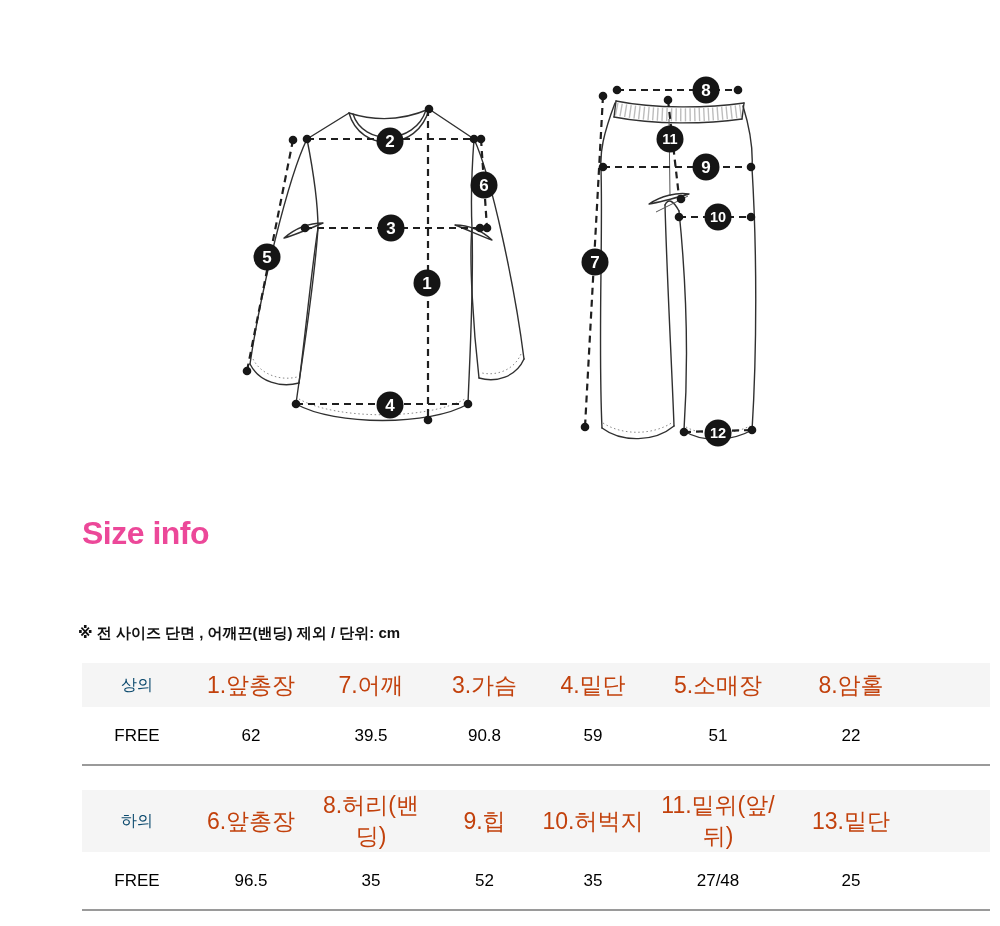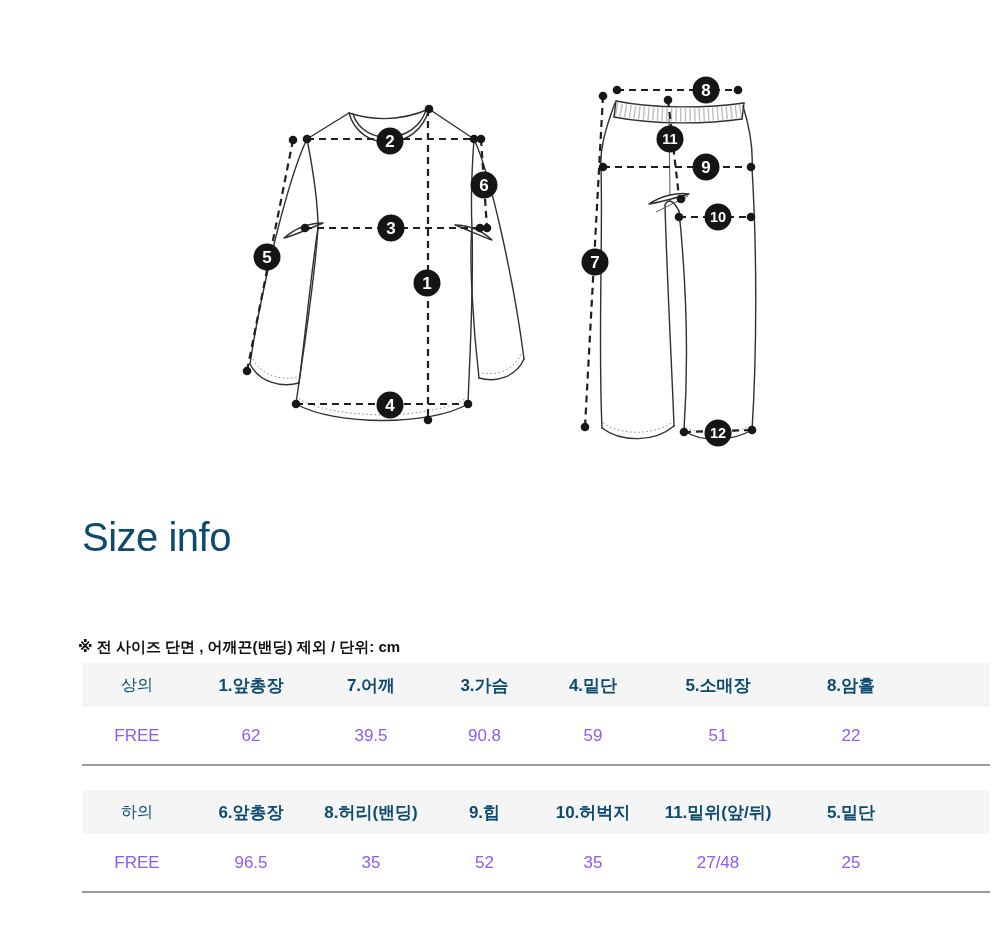--- a/index.html
+++ b/index.html
@@ -16,61 +16,60 @@
     overflow:hidden;
   }
   .diagram-svg {
     position:absolute;
     left:0; top:0;
     width:1000px; height:490px;
   }
   .page-title {
     position:absolute;
     left:82px; top:515px;
-    font-size:40px;
-    font-weight:400;
+    font-size:32px;
+    font-weight:700;
     letter-spacing:-0.5px;
-    color:#0c4a6e;
+    color:#ec4899;
   }
   .size-note {
     position:absolute;
     left:78px; top:624px;
     font-size:15px;
     font-weight:700;
     color:#111;
-    margin-top:14px;
   }
   .size-table {
     position:absolute;
     left:82px;
     border-collapse:collapse;
     table-layout:fixed;
     width:908px;
     text-align:center;
   }
   .size-table.table-top    { top:663px; }
   .size-table.table-bottom { top:790px; }
   .size-table thead th {
     background:#f5f5f5;
     height:44px;
-    font-size:17px;
-    font-weight:700;
-    color:#0c4a6e;
+    font-size:23px;
+    font-weight:400;
+    color:#c2410c;
     vertical-align:middle;
   }
   .size-table thead th.row-label {
     color:#0c4a6e;
     font-weight:400;
     font-size:16px;
   }
   .size-table tbody td {
     height:58px;
     font-size:17px;
     font-weight:400;
-    color:#8b5cf6;
+    color:#000000;
     vertical-align:middle;
     border-bottom:2px solid #9a9a9a;
   }
   
   .g-line   { fill:none; stroke:#303030; stroke-width:1.4; stroke-linejoin:round; stroke-linecap:round; }
   .g-stitch { fill:none; stroke:#8a8a8a; stroke-width:1;   stroke-dasharray:1.5 2.6; }
   .g-dash   { fill:none; stroke:#1f1f1f; stroke-width:2.2; stroke-dasharray:7 5; }
   .g-hatch  { fill:none; stroke:#bdbdbd; stroke-width:13;  stroke-dasharray:1.4 3.2; }
   .g-thin   { fill:none; stroke:#565656; stroke-width:1; }
   .g-dot    { fill:#171717; stroke:none; }
@@ -279,21 +278,21 @@
         <col style="width:75px">
     </colgroup>
     <thead>
       <tr>
         <th class="row-label">하의</th>
         <th>6.앞총장</th>
         <th>8.허리(밴딩)</th>
         <th>9.힙</th>
         <th>10.허벅지</th>
         <th>11.밑위(앞/뒤)</th>
-        <th>5.밑단</th>
+        <th>13.밑단</th>
         <th></th>
       </tr>
     </thead>
     <tbody>
       <tr>
         <td>FREE</td>
         <td>96.5</td>
         <td>35</td>
         <td>52</td>
         <td>35</td>

